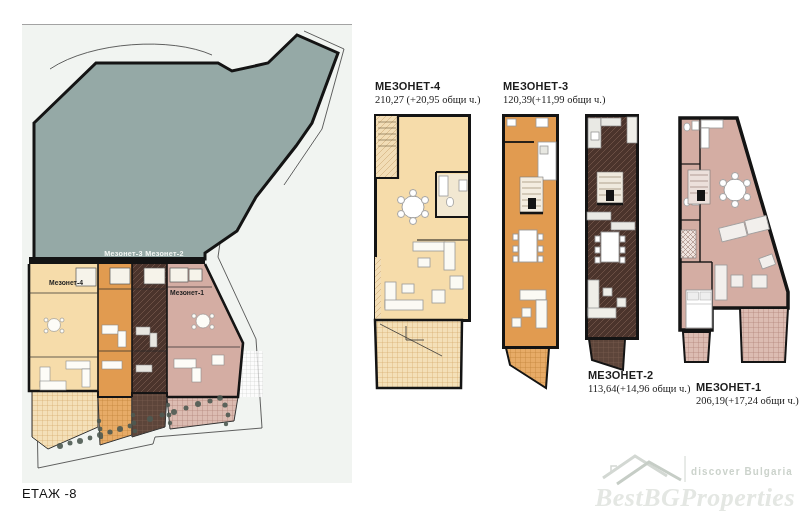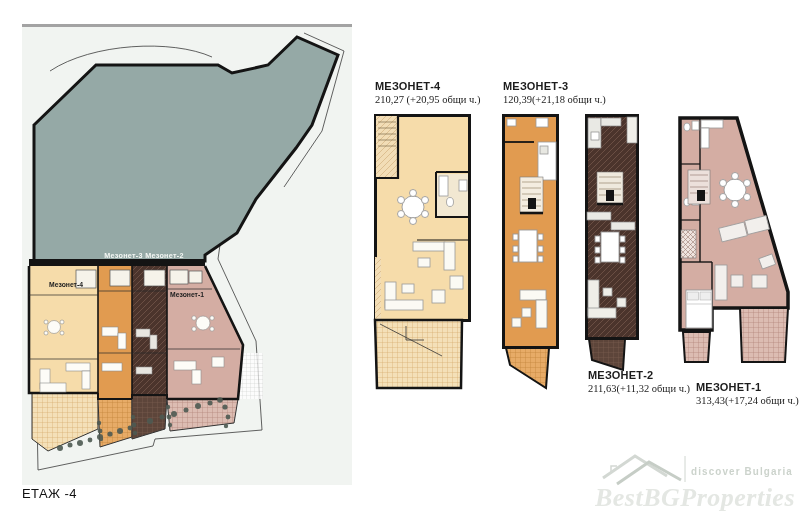--- a/index.html
+++ b/index.html
@@ -1,19 +1,19 @@
 <!DOCTYPE html>
 <html><head>
 <meta charset="utf-8">
 <style>
   html,body{margin:0;padding:0;background:#ffffff;}
   .stage{position:relative;width:800px;height:518px;background:#ffffff;overflow:hidden;
          font-family:"Liberation Sans",sans-serif;}
   .left-panel{position:absolute;left:22px;top:24px;width:330px;height:458px;
-              background:#f1f4f1;border-top:3px solid #a3a3a3;}
+              background:#f1f4f1;border-top:1px solid #a3a3a3;}
   .floor-label{position:absolute;left:22px;top:486px;font-size:13px;font-weight:500;
                color:#111;letter-spacing:.4px;}
   .plan-label{position:absolute;color:#1c1c1c;line-height:13px;}
   .plan-label .t{font-size:11px;font-weight:700;letter-spacing:.2px;}
   .plan-label .a{font-size:10.5px;font-weight:400;font-family:Liberation Serif, serif;}
   .lbl-p4{left:375px;top:80px;}
   .lbl-p3{left:491px;top:80px;margin-left:12px;}
   .lbl-p2{left:588px;top:369px;}
   .lbl-p1{left:696px;top:381px;}
   .plan-svg{position:absolute;}
@@ -177,37 +177,37 @@
         <circle cx="203" cy="380" r="2.6"></circle>
           <circle cx="206" cy="390" r="2.4"></circle>
           <circle cx="204" cy="399" r="2.2"></circle>
       </g>
 
       <text x="27" y="260" font-size="6.8" font-weight="700" fill="#222222">Мезонет-4</text>
       <text x="148" y="270" font-size="6.8" font-weight="700" fill="#222222">Мезонет-1</text>
     </svg>
   </div>
 
-  <div class="floor-label">ЕТАЖ -4</div>
+  <div class="floor-label">ЕТАЖ -8</div>
 
   <div class="plan-label lbl-p4">
     <div class="t">МЕЗОНЕТ-4</div>
     <div class="a">210,27 (+20,95 общи ч.)</div>
   </div>
   <div class="plan-label lbl-p3">
     <div class="t">МЕЗОНЕТ-3</div>
-    <div class="a">120,39(+21,18 общи ч.)</div>
+    <div class="a">120,39(+11,99 общи ч.)</div>
   </div>
   <div class="plan-label lbl-p2">
     <div class="t">МЕЗОНЕТ-2</div>
-    <div class="a">211,63(+11,32 общи ч.)</div>
+    <div class="a">113,64(+14,96 общи ч.)</div>
   </div>
   <div class="plan-label lbl-p1">
     <div class="t">МЕЗОНЕТ-1</div>
-    <div class="a">313,43(+17,24 общи ч.)</div>
+    <div class="a">206,19(+17,24 общи ч.)</div>
   </div>
 
   <svg class="plan-svg" style="left:372px;top:112px" width="102" height="280" viewBox="0 0 102 280">
     <rect x="3.5" y="3.5" width="94" height="205" fill="#f6dcaa" stroke="#141414" stroke-width="3"></rect>
     <rect x="4" y="4" width="22" height="62" fill="url(#diagCream)"></rect>
     <g stroke="#6b5a3e" stroke-width="0.6">
       <path d="M6,10 H24 M6,16 H24 M6,22 H24 M6,28 H24 M6,34 H24"></path>
     </g>
     <g stroke="#141414" fill="none">
       <polyline points="26,4 26,66 4,66" stroke-width="2.2"></polyline>

